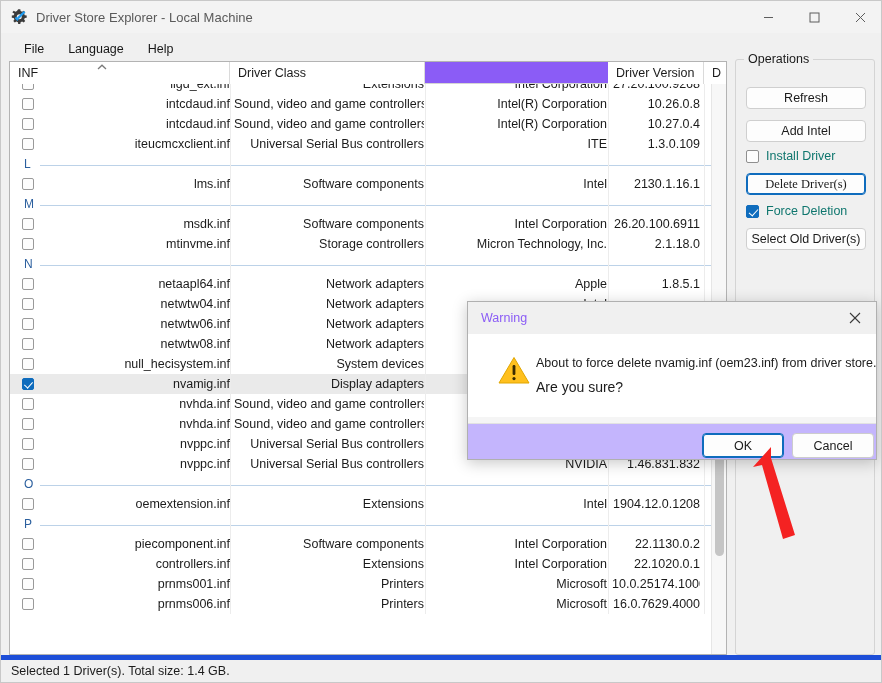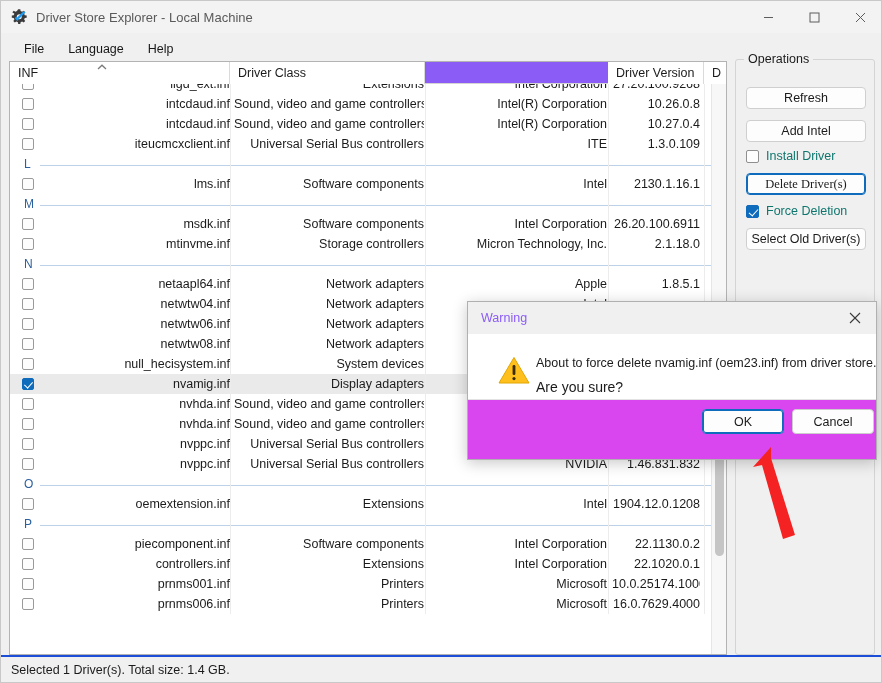--- a/index.html
+++ b/index.html
@@ -233,21 +233,21 @@
     border-width: 0 1.7px 1.7px 0;
     transform: rotate(42deg);
   }
 
   
   #statusbar {
     position: absolute;
     left: 0; bottom: 0;
     width: 882px; height: 27px;
     background: #f0f0f0;
-    border-top: 2px solid #1d4ed8;
+    border-top: 5px solid #1d4ed8;
     display: flex; align-items: center;
     padding-left: 10px;
     font-size: 12.5px;
     color: #1b1b1b;
   }
 
   
   #dialog {
     position: absolute;
     left: 466px; top: 300px;
@@ -295,22 +295,22 @@
   }
   #dlg-msg2 {
     position: absolute;
     left: 68px; top: 45px;
     font-size: 14px; color: #1b1b1b;
     white-space: nowrap;
   }
   #dlg-footer {
     position: absolute;
     left: 0; bottom: 0;
-    width: 408px; height: 60px;
-    background: #d946ef;
+    width: 408px; height: 36px;
+    background: #c4b5fd;
     border-top: 1px solid #e2e2e2;
   }
   .dlgbtn {
     position: absolute;
     top: 9px; width: 82px; height: 25px;
     background: #fdfdfd;
     border: 1px solid #cccccc;
     border-radius: 4px;
     font-size: 12.5px;
     color: #1b1b1b;

